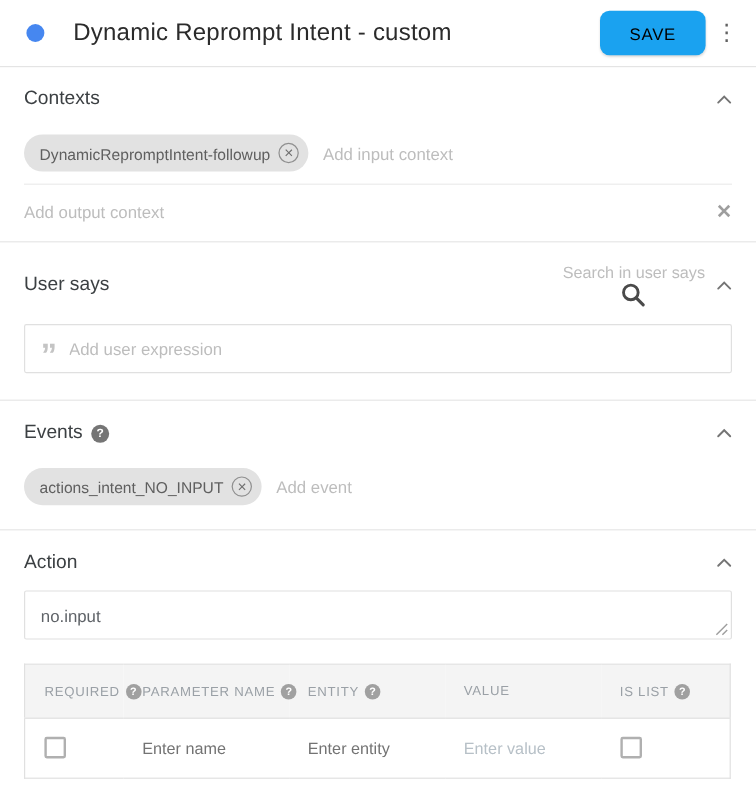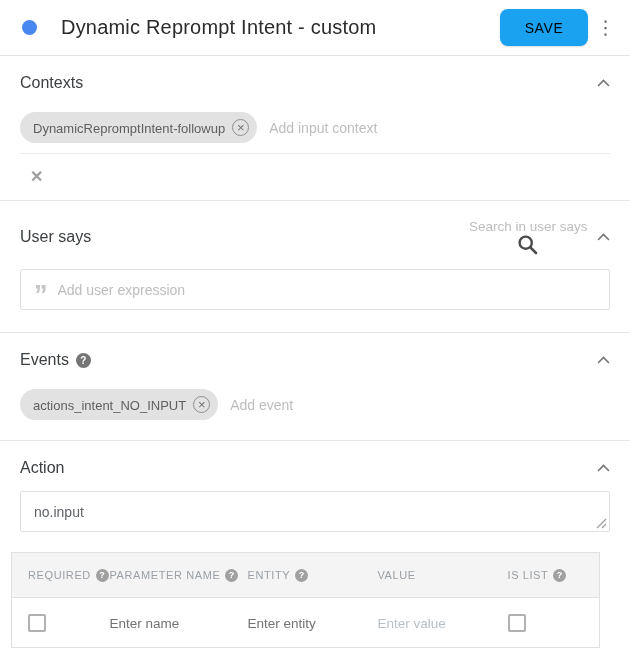--- a/index.html
+++ b/index.html
@@ -103,21 +103,21 @@
   .help {
     display: inline-flex; align-items: center; justify-content: center;
     background: #757575; color: #fff; border-radius: 50%;
     width: 15px; height: 15px; font-size: 10px; font-weight: 700;
     margin-left: 7px; cursor: default; flex: none;
   }
   .help.sm { width: 13px; height: 13px; font-size: 9px; background: #a0a0a0; margin-left: 5px; }
 
   
   .param-table {
-    margin: 0 11px; border: 1px solid #e0e0e0;
+    margin: 0 20px; border: 1px solid #e0e0e0;
     border-collapse: collapse; width: 560px; table-layout: fixed;
   }
   .param-table th {
     background: #f4f4f4; border-bottom: 1px solid #e0e0e0;
     height: 45px; text-align: left; padding: 0 6px 0 16px;
     font-size: 11px; font-weight: 500; letter-spacing: .6px;
     color: #9aa0a6; white-space: nowrap;
   }
   .param-table td { height: 50px; padding: 0 6px 0 16px; }
   .col-required { width: 82px; }
@@ -159,20 +159,21 @@
     </span>
   </div>
   <div class="row inset-line">
     <span class="chip">
       <span>DynamicRepromptIntent-followup</span>
       <span class="chip-x">×</span>
     </span>
     <input class="ghost" placeholder="Add input context" style="">
   </div>
   <div class="row" style="padding-top:13px;padding-bottom:14px;">
+    <input class="ghost" placeholder="Add output context" style="">
     <span class="close-x">✕</span>
   </div>
 </section>
 
 <section class="sec">
   <div class="sec-head">
     <h2 class="sec-title">User says</h2>
     <span class="search-wrap">
       <input class="search-input" placeholder="Search in user says" style="">
       <svg width="21" height="21" viewBox="0 0 21 21">

